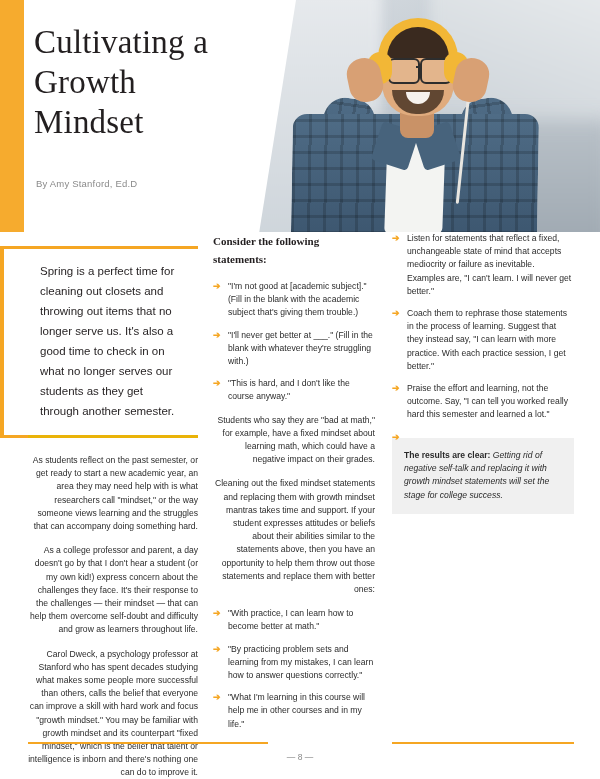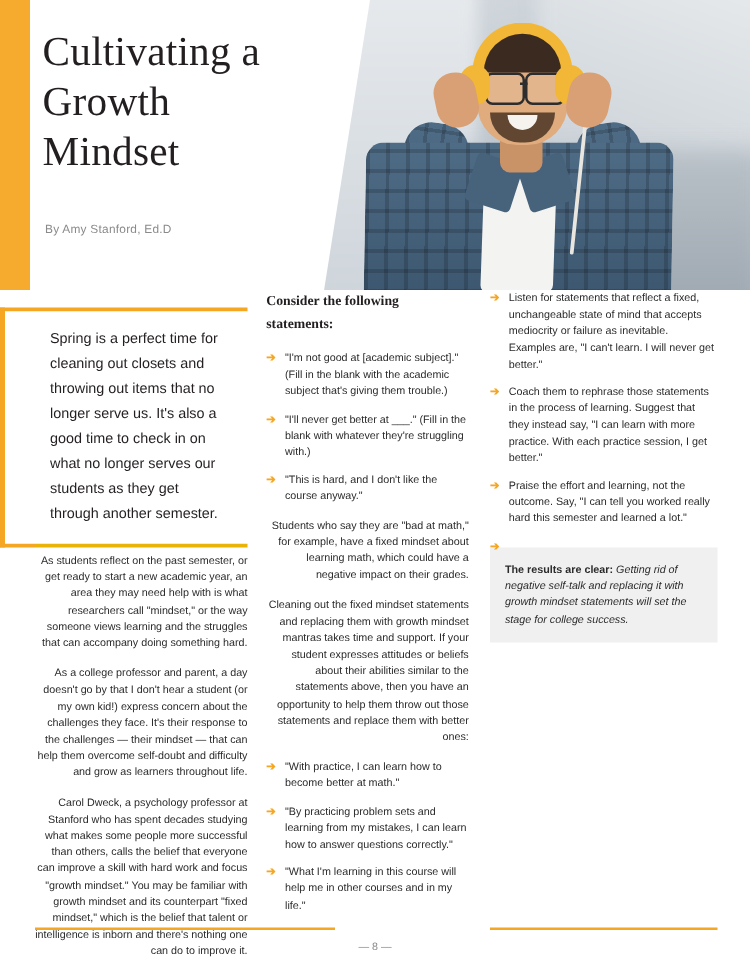--- a/index.html
+++ b/index.html
@@ -272,21 +272,21 @@
   }
 
   p.body {
     font-family: "Liberation Sans", sans-serif;
     font-size: 8.6px;
     line-height: 13.2px;
     margin: 0 0 11px 0;
     color: #2b2b2b;
     text-align: right;
   }
-  .col-1 p.body:first-of-type { margin-top: 4px; }
+  .col-1 p.body:first-of-type { margin-top: 16px; }
 
   h2.sec {
     font-family: "Liberation Serif", serif;
     font-weight: bold;
     font-size: 11px;
     line-height: 18px;
     margin: 0 0 12px 0;
     color: #231f20;
   }
 

